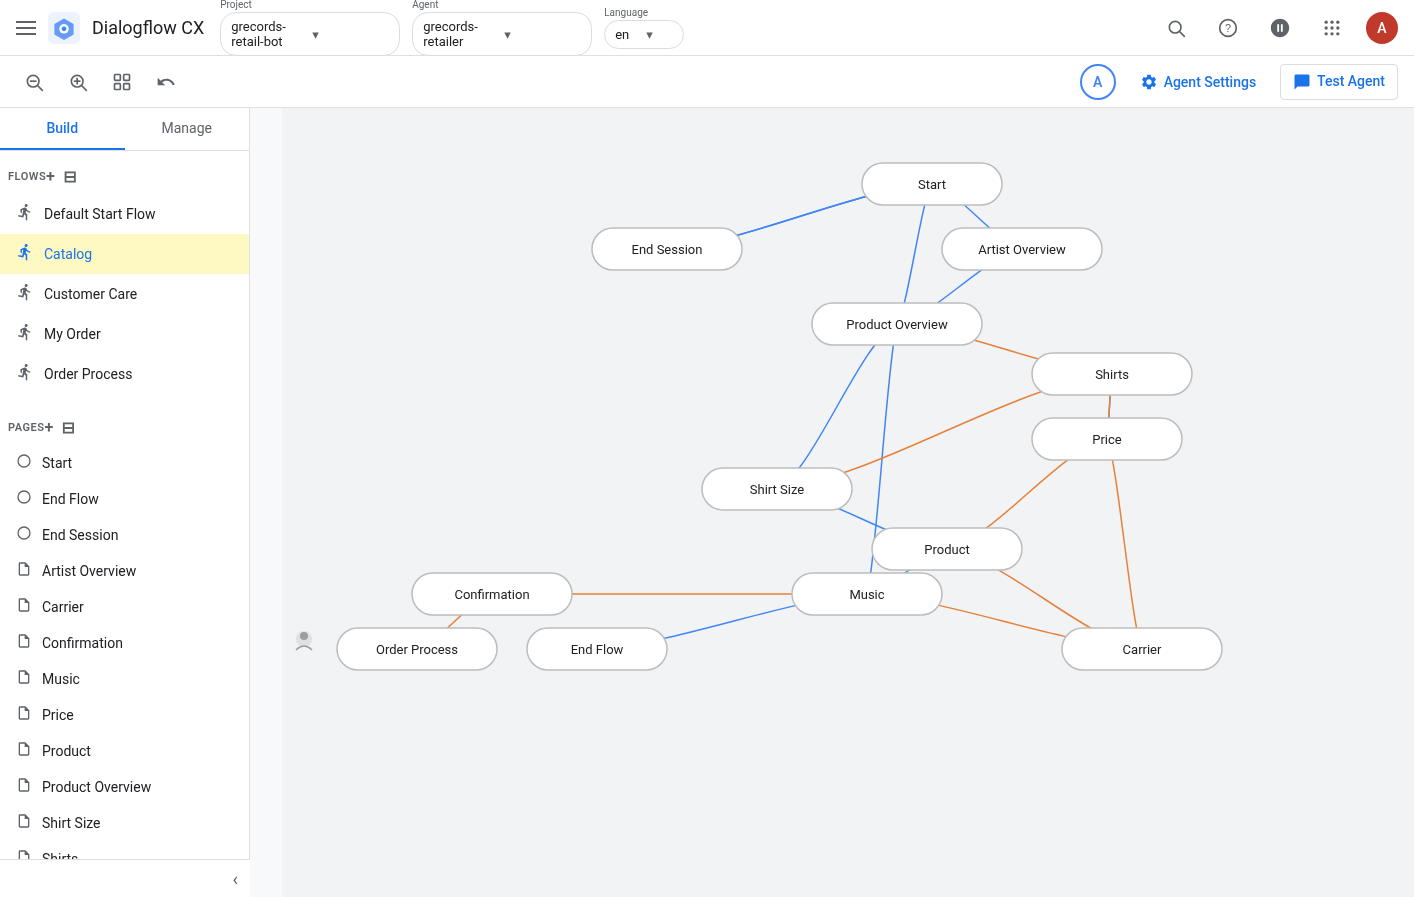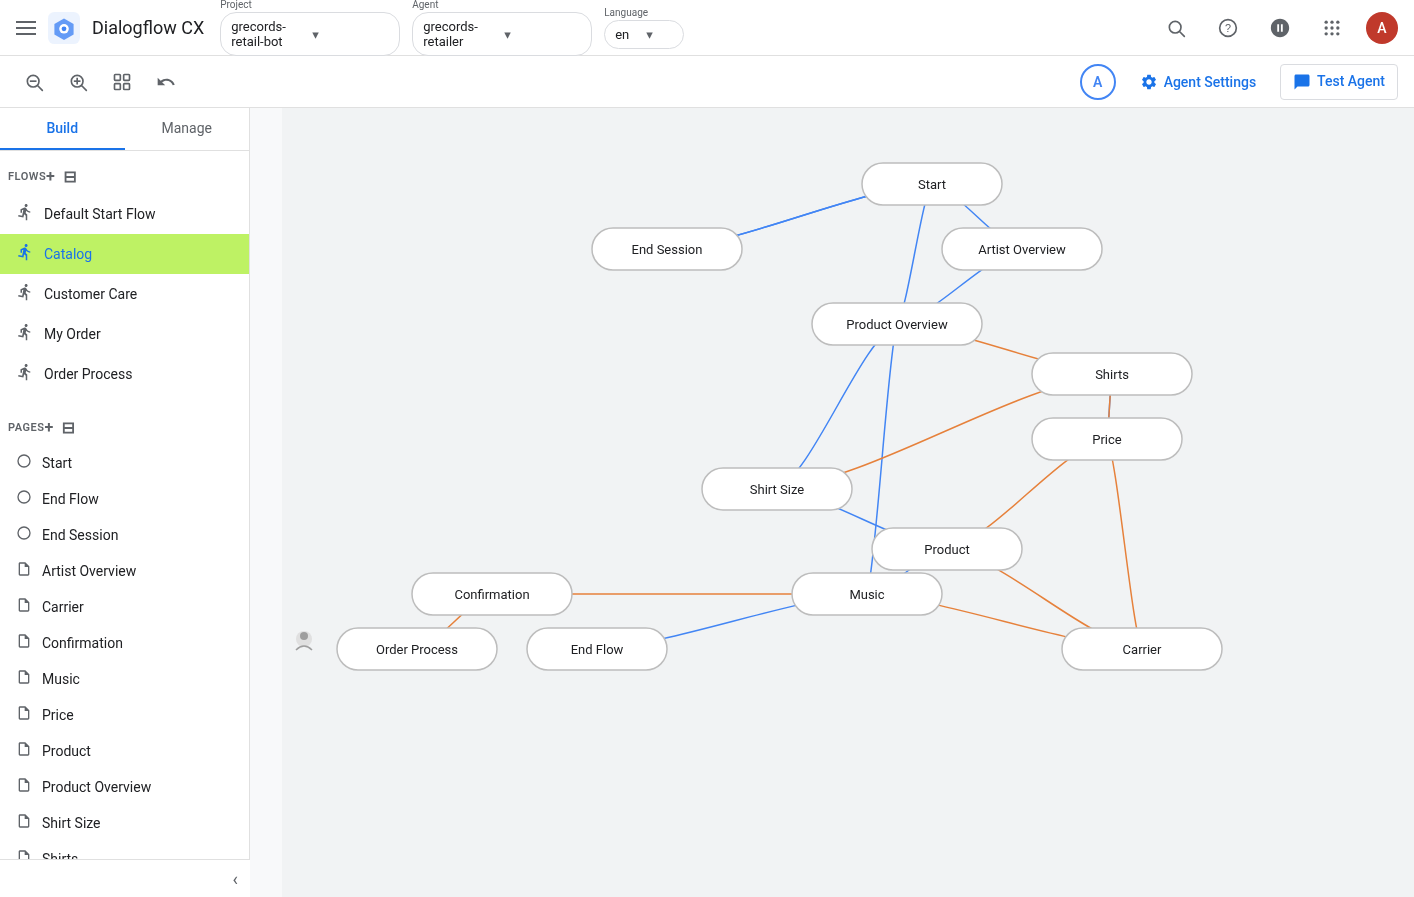--- a/index.html
+++ b/index.html
@@ -63,21 +63,21 @@
       display: flex; align-items: center; justify-content: flex-start;
       padding: 8px 8px; font-size: 11px; font-weight: 600; color: #5f6368; text-transform: uppercase; letter-spacing: 0.5px;
     }
     .sidebar-section-actions { display: flex; gap: 8px; }
     .sidebar-action-icon { cursor: pointer; color: #5f6368; font-size: 16px; }
 
     .sidebar-item {
       display: flex; align-items: center; gap: 10px; padding: 9px 16px;
       cursor: pointer; font-size: 14px; color: #202124; border-radius: 0;
     }
-    .sidebar-item.active { background: #bef264; color: #1a73e8; text-align: right; }
+    .sidebar-item.active { background: #fef9c3; color: #1a73e8; text-align: right; }
     .sidebar-item .item-icon { font-size: 18px; color: #5f6368; flex-shrink: 0; }
     .sidebar-item.active .item-icon { color: #1a73e8; }
     .sidebar-item .item-label { font-size: 14px; }
 
     .page-item {
       display: flex; align-items: center; gap: 10px; padding: 8px 16px;
       cursor: pointer; font-size: 14px; color: #202124;
     }
     .page-icon { font-size: 16px; color: #5f6368; }
     .collapse-btn { cursor: pointer; color: #5f6368; font-size: 18px; }

